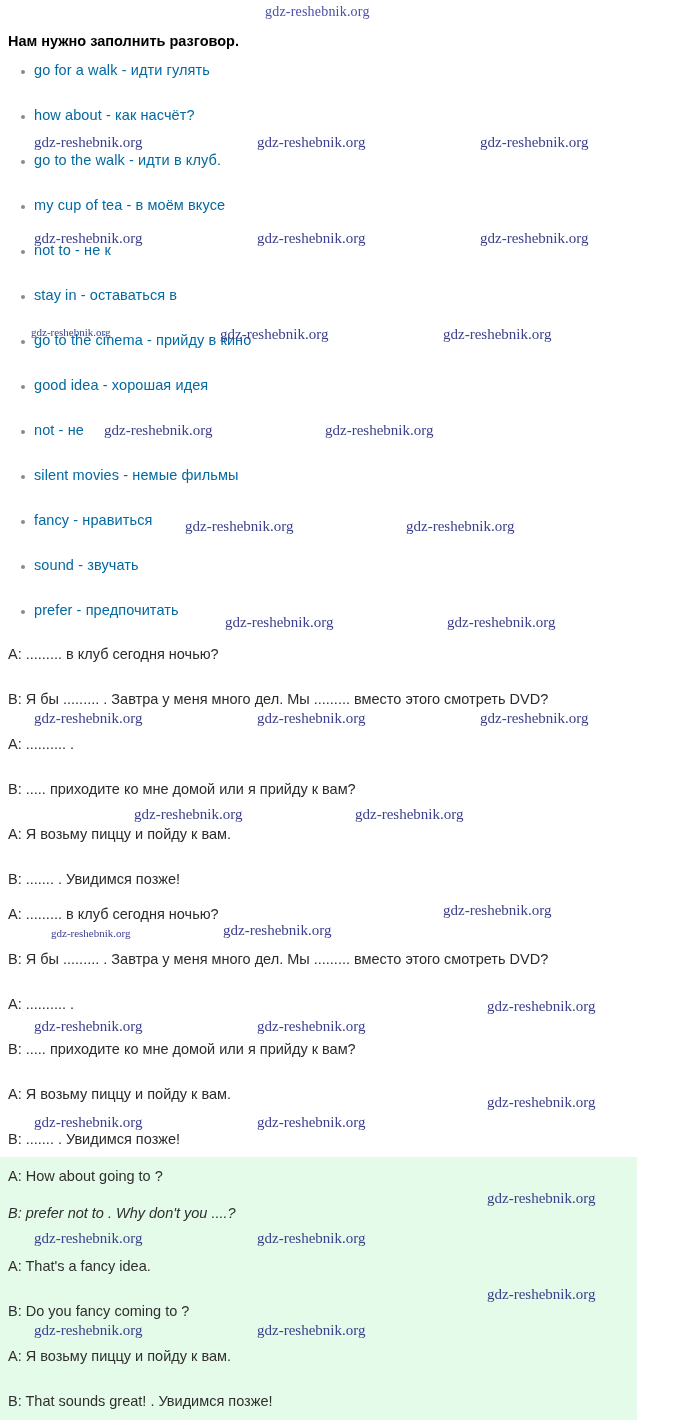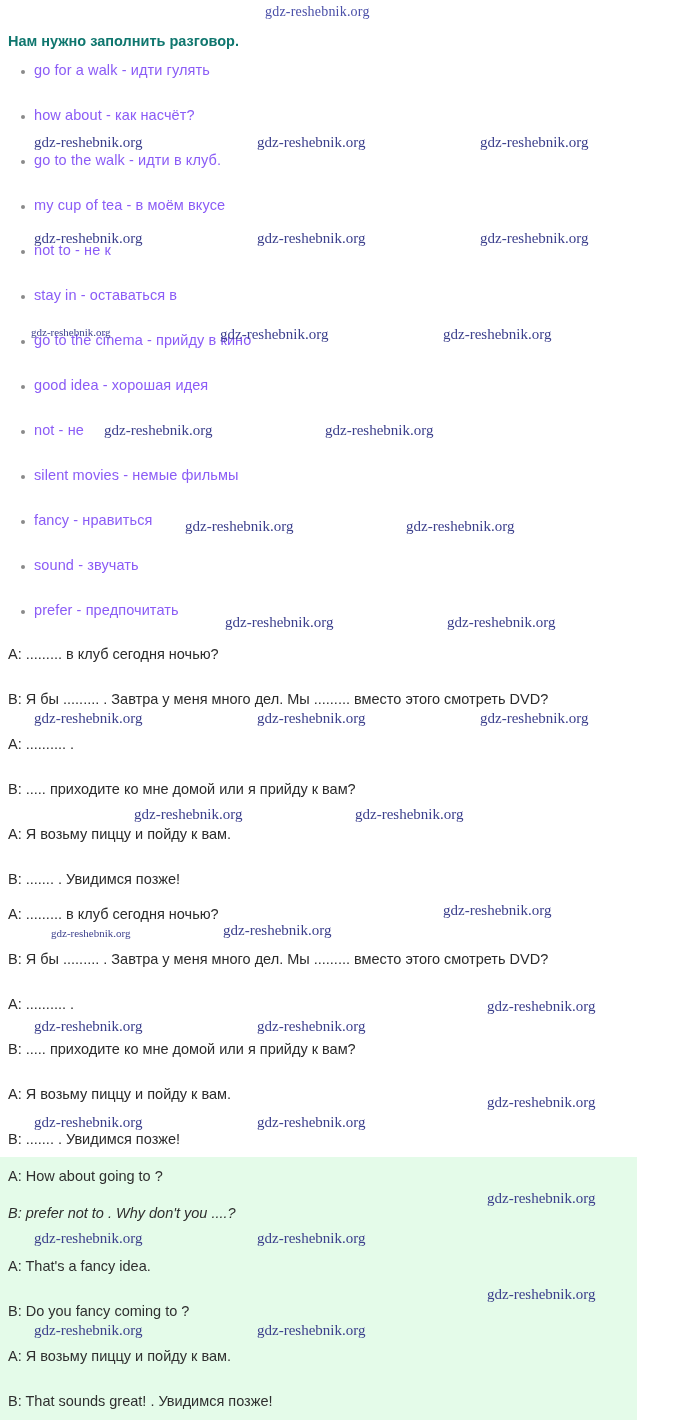--- a/index.html
+++ b/index.html
@@ -38,35 +38,35 @@
   .wm.sm {
     font-size: 11px;
   }
   
   .headline {
     position: absolute;
     left: 8px;
     top: 33px;
     font-size: 14.5px;
     font-weight: bold;
-    color: #0f766e;
+    color: #000000;
   }
   
   .vocab {
     position: absolute;
     left: 0;
     top: 62px;
     width: 680px;
   }
   .vocab-item {
     position: relative;
     height: 45px;
     padding-left: 34px;
     font-size: 14.5px;
-    color: #8b5cf6;
+    color: #0369a1;
     letter-spacing: 0.1px;
   }
   .vocab-item .bullet {
     position: absolute;
     left: 21px;
     top: 8px;
     width: 4px;
     height: 4px;
     border-radius: 50%;
     background: #8a8a8a;

